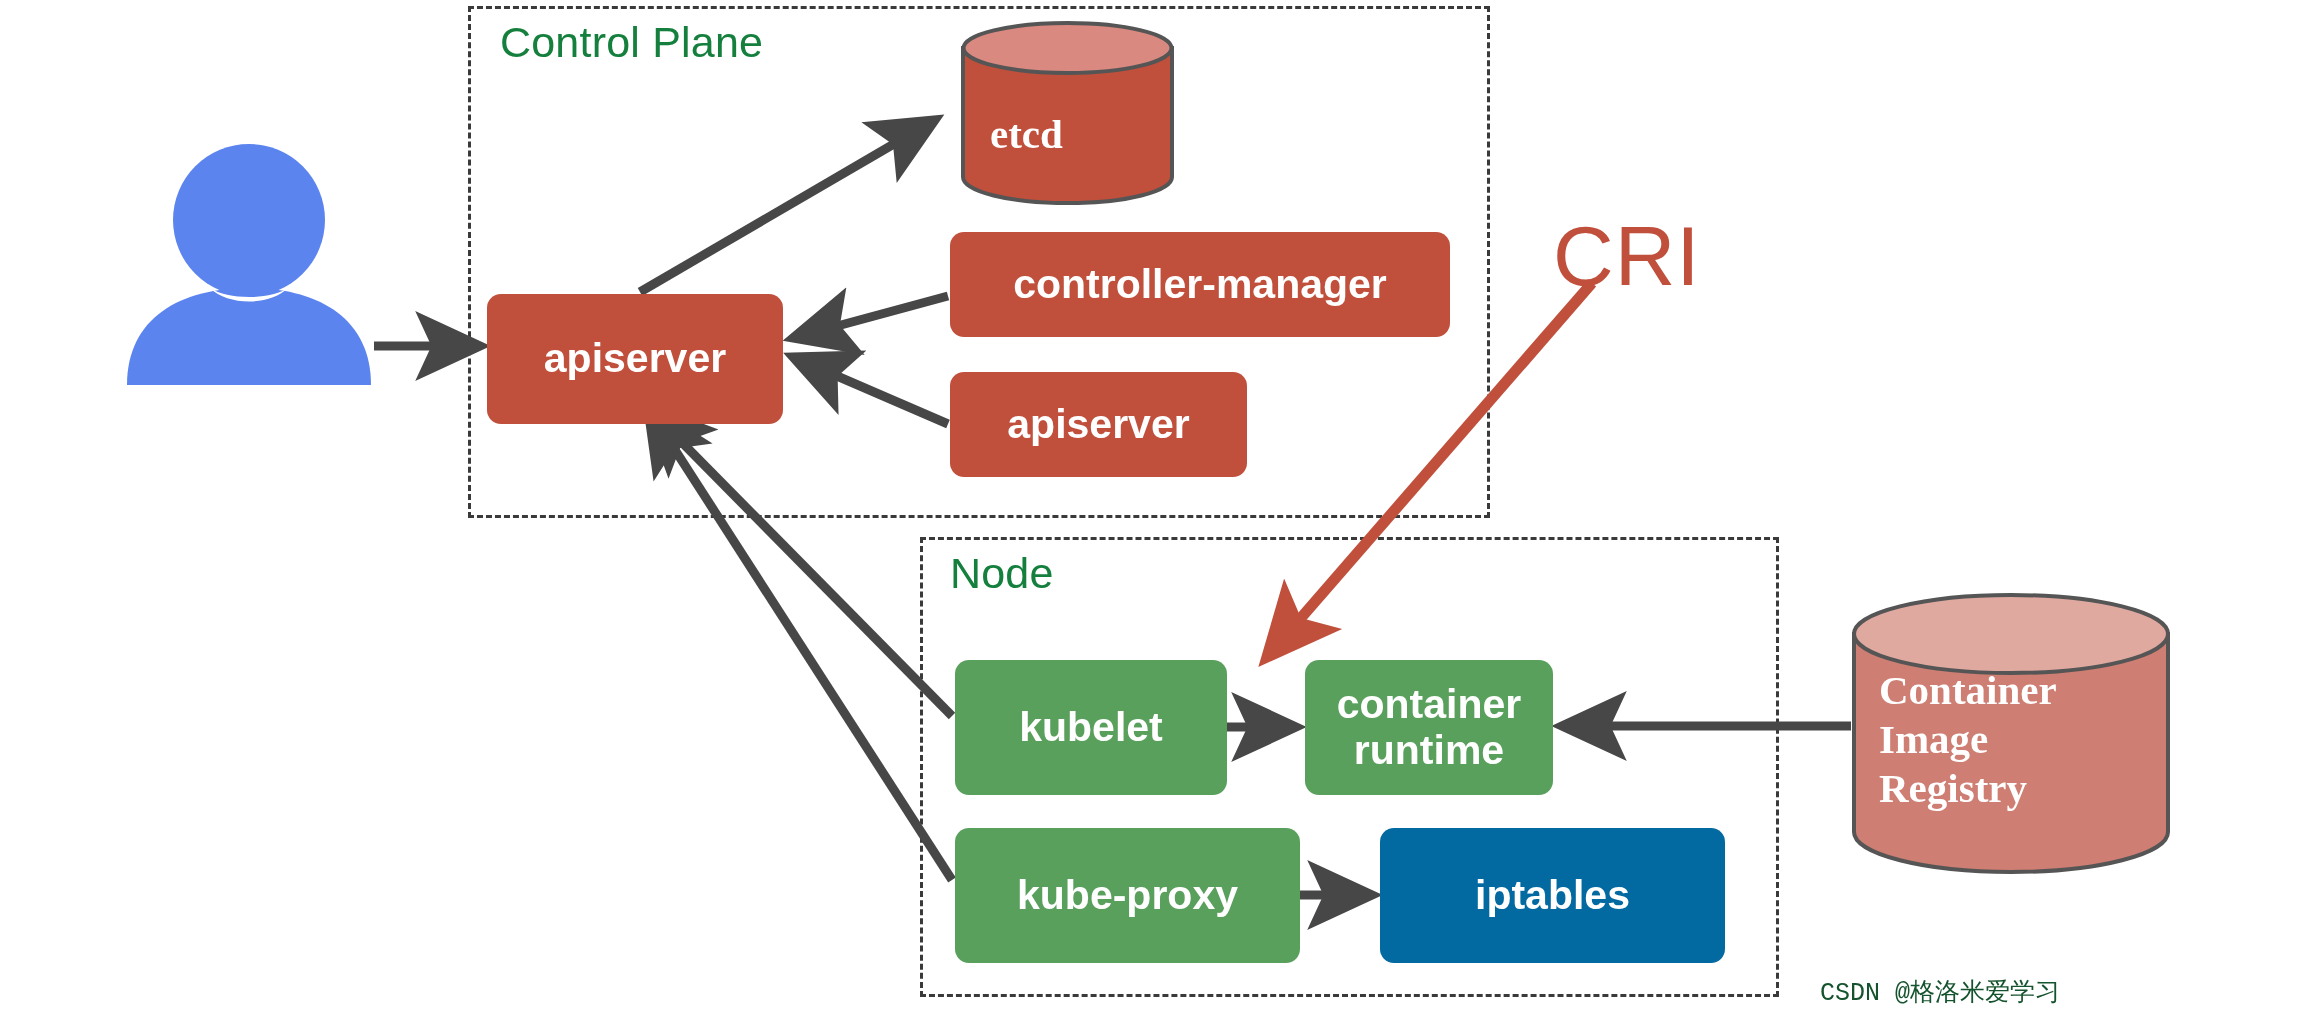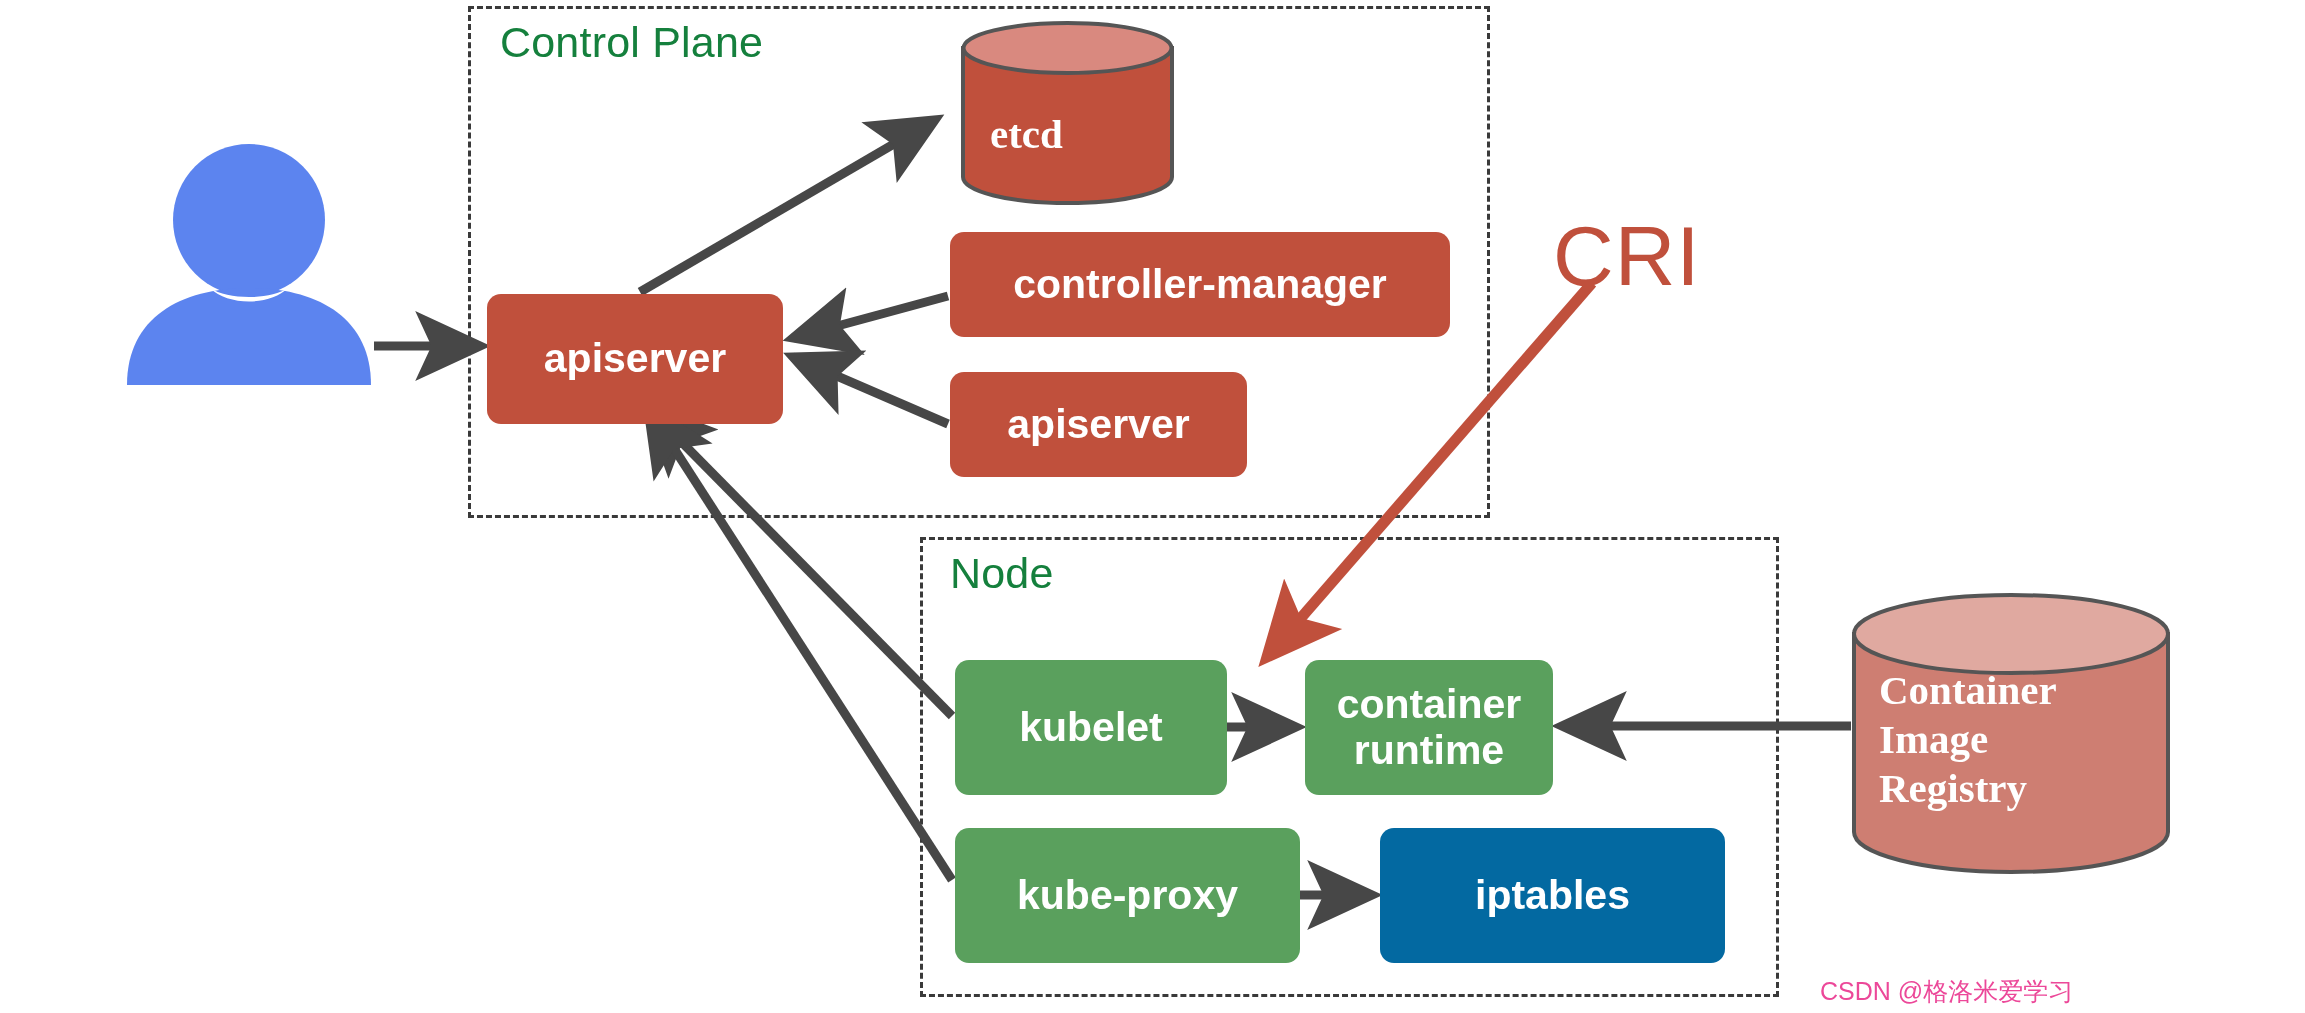--- a/index.html
+++ b/index.html
@@ -71,23 +71,23 @@
     position: absolute;
     color: #C0503C;
     font-size: 84px;
     font-weight: 400;
     font-family: "Liberation Sans", sans-serif;
     white-space: nowrap;
     letter-spacing: 1px;
   }
   .watermark {
     position: absolute;
-    color: #ec4899;
+    color: #14532d;
     font-size: 25px;
-    font-family: Liberation Sans, sans-serif;
+    font-family: Liberation Mono, monospace;
     white-space: nowrap;
   }
 </style>
 </head>
 <body>
 
 <div id="canvas">
 
   <div class="group-box" style="left:468px; top:6px; width:1022px; height:512px;"></div>
   <div class="group-box" style="left:920px; top:537px; width:859px; height:460px;"></div>

